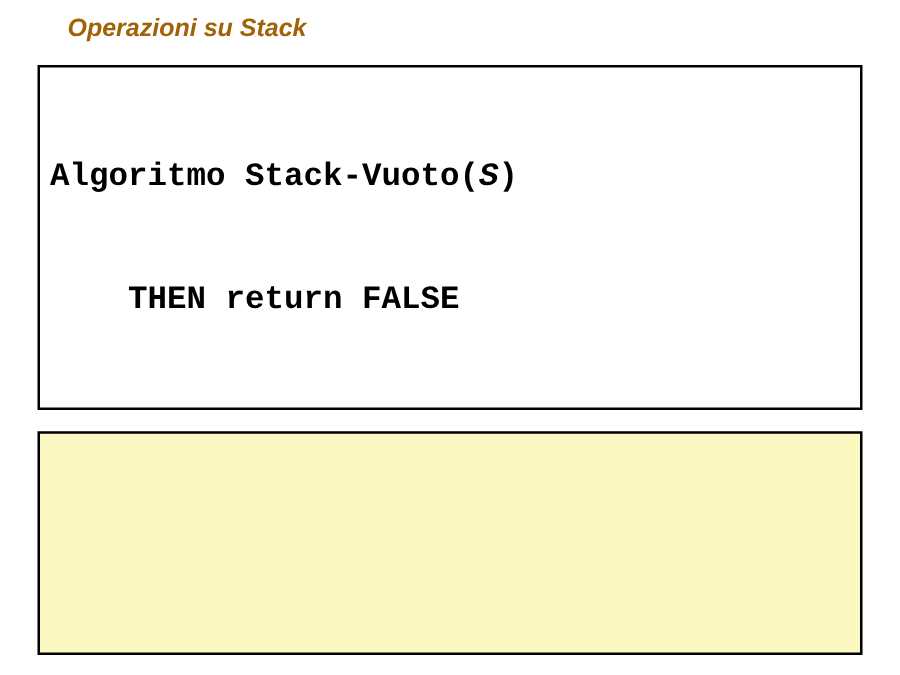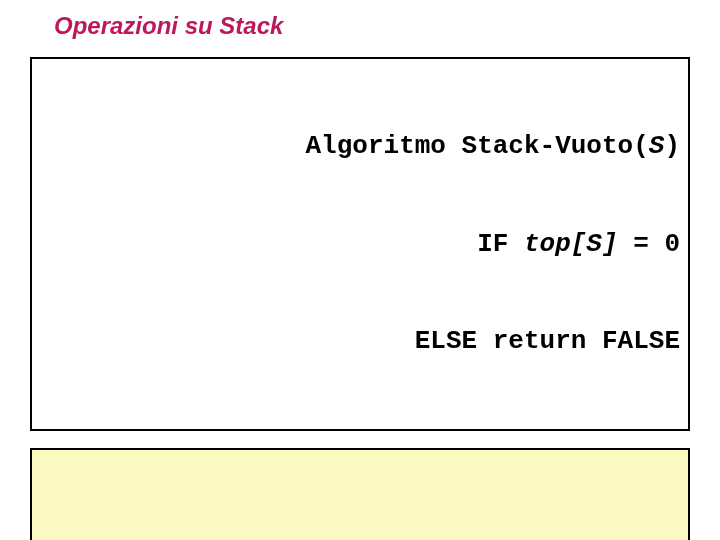--- a/index.html
+++ b/index.html
@@ -12,31 +12,30 @@
     box-sizing: border-box;
   }
   *, *::before, *::after { box-sizing: inherit; }
   .slide {
     width: 720px;
     height: 540px;
     position: relative;
     padding: 12px 18px 18px 18px;
   }
   .title {
-    color: #be185d;
-    font-size: 24px;
+    color: #a16207;
+    font-size: 20px;
     font-weight: bold;
     font-style: italic;
     margin: 0 0 12px 36px;
   }
   .box {
     border: 2px solid #000;
     margin: 17px 12px 10px 12px;
     padding: 6px 8px;
-    text-align: right;
   }
   .codebox {
     font-family: "Courier New", Courier, monospace;
     font-size: 26px;
     font-weight: bold;
     line-height: 1.25;
     white-space: pre;
   }
   .code-line { white-space: pre; }
   .bg-white { background: #fff; }
@@ -45,22 +44,21 @@
 </style>
 </head>
 <body>
 
 <div class="slide">
 
   <div class="title">Operazioni su Stack</div>
 
   <div class="box codebox bg-white">
     <div class="code-line"><span>Algoritmo </span><span>Stack-Vuoto(</span><span class="italic">S</span><span>)</span></div>
-    <div class="code-line"><span>  IF </span><span class="italic">top[S]</span><span> = 0</span></div>
-    <div class="code-line">    ELSE return FALSE</div>
+    <div class="code-line">    THEN return FALSE</div>
   </div>
 
   <div class="box codebox bg-yellow">
     
     
     
   </div>
 
 </div>
 

